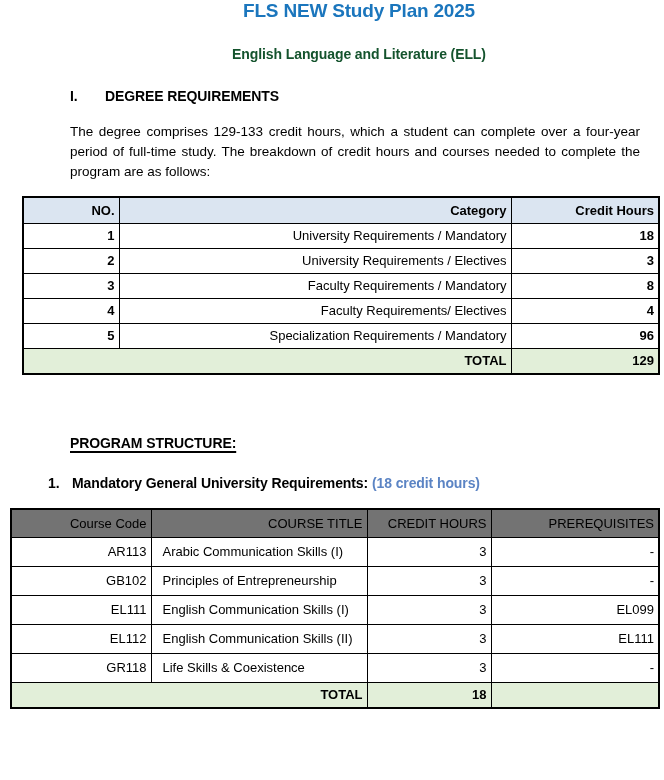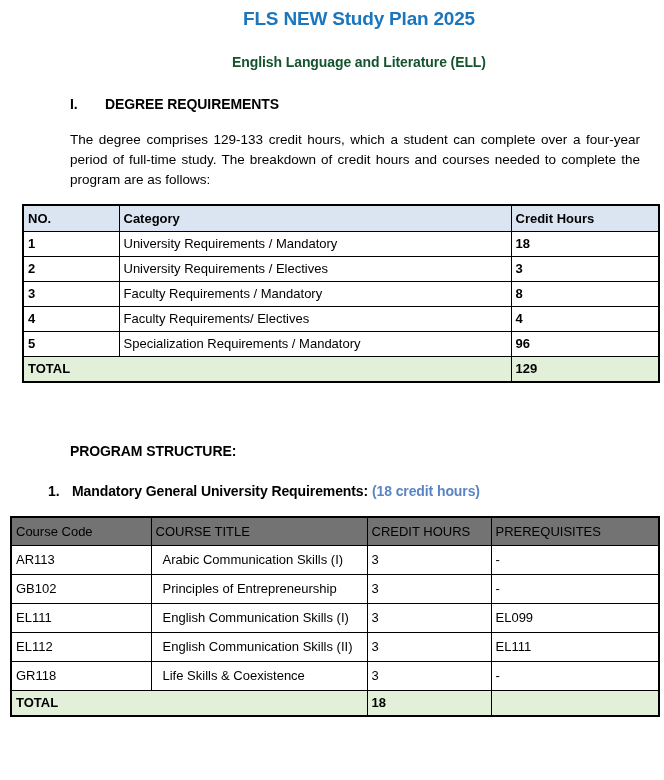--- a/index.html
+++ b/index.html
@@ -1,44 +1,44 @@
 <!DOCTYPE html>
 <html><head>
 <meta charset="utf-8">
 <style>
   html,body{margin:0;padding:0;background:#fff;}
   .page{
     width:664px;height:780px;position:relative;background:#fff;
     font-family:"Liberation Sans",sans-serif;color:#000;overflow:hidden;
   }
-  .doc-header{padding-top:8px;margin-left:70px;margin-right:16px;text-align:center;}
+  .doc-header{padding-top:0;margin-left:70px;margin-right:16px;text-align:center;}
   .doc-title{
     margin:0;font-size:19px;font-weight:bold;color:#1b76bd;letter-spacing:-0.2px;
   }
   .doc-subtitle{
     margin:24px 0 0 0;font-size:14px;font-weight:bold;color:#14532d;letter-spacing:-0.1px;
   }
   .section-heading{
     margin:26px 0 0 70px;font-size:14px;font-weight:bold;letter-spacing:-0.1px;
   }
   .section-heading .numeral{display:inline-block;width:35px;}
   .intro{
     margin:18px 24px 0 70px;font-size:13.5px;line-height:20px;text-align:justify;
   }
   table{border-collapse:collapse;table-layout:fixed;font-size:13px;}
-  td,th{border:1px solid #000;vertical-align:middle;text-align:left;padding:0 4px;box-sizing:border-box;}
+  td,th{border:1px solid #000;vertical-align:middle;text-align:right;padding:0 4px;box-sizing:border-box;}
   .summary-table{margin:14px 0 0 22px;width:636px;border:2px solid #000;}
   .summary-table th{background:#dbe5f1;font-weight:bold;height:26px;}
   .summary-table td{height:25px;}
   .summary-table .no-cell,.summary-table .ch-cell{font-weight:bold;}
   .summary-table .total-row td{background:#e2efd9;font-weight:bold;height:26px;}
   .ps-heading{
     margin:60px 0 0 70px;font-size:14px;font-weight:bold;letter-spacing:-0.1px;
   }
-  .ps-heading .u{text-decoration-thickness:2px;text-underline-offset:3px;}
+  .ps-heading .u{text-decoration:underline;text-decoration-thickness:2px;text-underline-offset:3px;}
   .item-line{margin:24px 0 0 48px;font-size:14px;font-weight:bold;letter-spacing:-0.1px;}
   .item-line .item-no{display:inline-block;width:24px;}
   .item-line .item-note{color:#5b84c4;}
   .courses-table{margin:17px 0 0 10px;width:648px;border:2px solid #000;}
   .courses-table th{background:#737373;font-weight:normal;height:28px;}
   .courses-table td{height:29px;}
   .courses-table .title-cell{text-align:left;padding-left:11px;}
   .courses-table .total-row td{background:#e2efd9;font-weight:bold;height:26px;}
 </style>
 </head>

